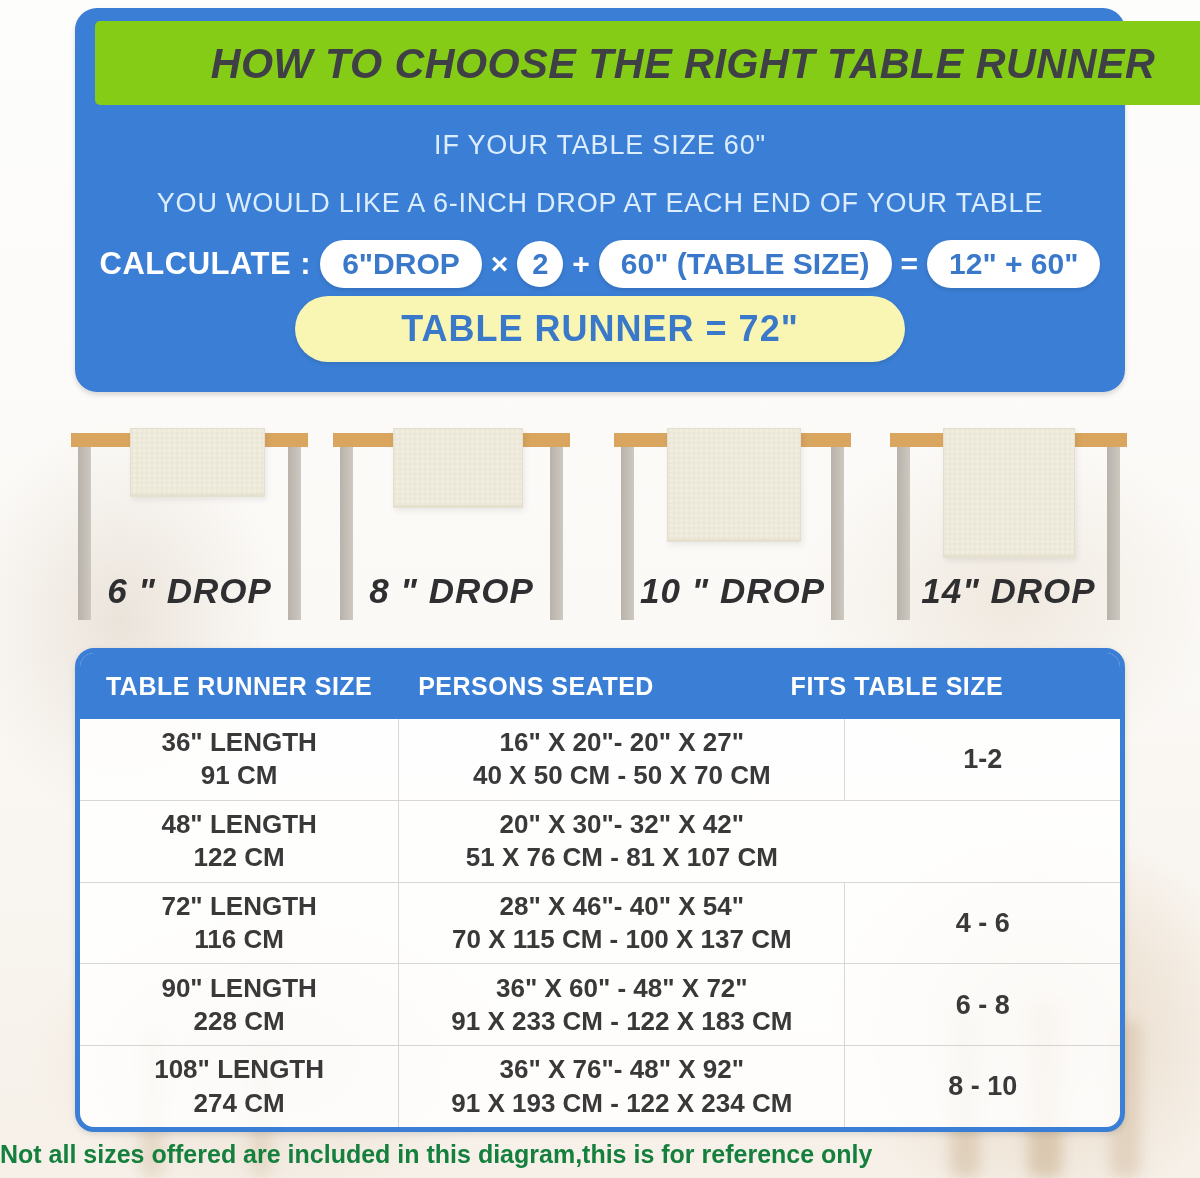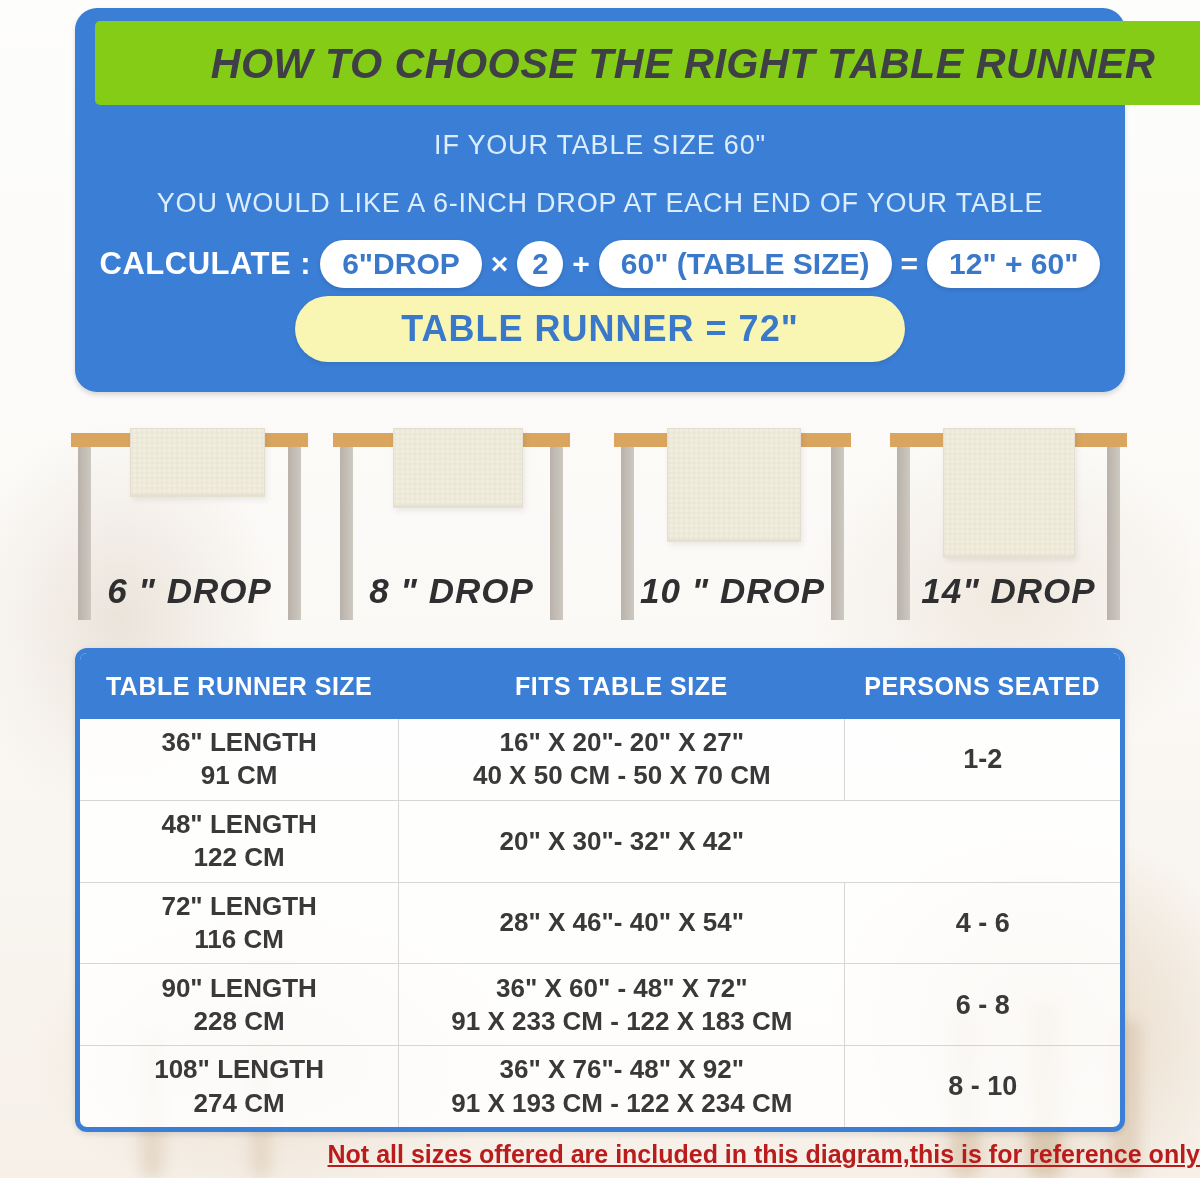--- a/index.html
+++ b/index.html
@@ -96,21 +96,21 @@
   .fig-3 .runner{left:53px;width:134px;height:114px;}
   .fig-4 .runner{left:53px;width:132px;height:130px;}
   .drop-label{
     position:absolute;top:146px;left:0;width:100%;text-align:center;
     font-size:35px;font-weight:700;font-style:italic;letter-spacing:1px;color:#2f2f31;white-space:nowrap;
   }
 
   
   .size-panel{
     position:absolute;left:75px;top:648px;width:1050px;height:484px;z-index:2;
-    border:5px solid var(--panel-blue);border-radius:12px;
+    border:5px solid var(--panel-blue);border-radius:19px;
     background:rgba(255,255,255,.85);overflow:hidden;
     box-shadow:0 2px 6px rgba(0,0,0,.12);
     padding-left:48px;
   }
   .chart-head{
     position:absolute;top:0;left:0;width:100%;height:66px;background:var(--panel-blue);
     display:flex;align-items:center;
   }
   .th{color:#fff;font-weight:700;font-size:25px;letter-spacing:.5px;text-align:center;}
   .c1{width:30.6%;} .c2{width:42.9%;} .c3{width:26.5%;}
@@ -123,21 +123,21 @@
   .td{
     display:flex;flex-direction:column;justify-content:center;align-items:center;
     text-align:center;color:var(--body-dark);font-weight:700;font-size:26px;line-height:1.28;
   }
   .td + .td{border-left:1px solid rgba(125,125,125,.30);}
   .persons{font-size:27px;}
 
   
   .footer-note{
     position:absolute;top:1140px;left:0;width:100%;z-index:2;
-    text-align:right;font-weight:700;font-size:25px;color:#b91c1c;text-decoration:underline;
+    text-align:left;font-weight:700;font-size:25px;color:#15803d;
   }
 </style>
 </head>
 <body>
 
 <div class="bg">
   <div class="blob b1"></div>
   <div class="blob b2"></div>
   <div class="blob b3"></div>
   <div class="blob b4"></div>
@@ -194,22 +194,22 @@
     <div class="leg leg-l"></div>
     <div class="leg leg-r"></div>
     <div class="runner"></div>
     <div class="drop-label">14" DROP</div>
   </div>
 </div>
 
 <div class="size-panel">
   <div class="chart-head">
     <div class="th c1">TABLE RUNNER SIZE</div>
+    <div class="th c3">PERSONS SEATED</div>
     <div class="th c2">FITS TABLE SIZE</div>
-    <div class="th c3">PERSONS SEATED</div>
   </div>
   <div class="chart-body">
 
     <div class="tr">
       <div class="td c1">
         <div>36" LENGTH</div>
         <div>91 CM</div>
       </div>
       <div class="td c2">
         <div>16" X 20"- 20" X 27"</div>
@@ -218,30 +218,32 @@
       <div class="td c3 persons">1-2</div>
     </div>
 
     <div class="tr">
       <div class="td c1">
         <div>48" LENGTH</div>
         <div>122 CM</div>
       </div>
       <div class="td c2">
         <div>20" X 30"- 32" X 42"</div>
+        <div>51 X 76 CM - 81 X 107 CM</div>
       </div>
     </div>
 
     <div class="tr">
       <div class="td c1">
         <div>72" LENGTH</div>
         <div>116 CM</div>
       </div>
       <div class="td c2">
         <div>28" X 46"- 40" X 54"</div>
+        <div>70 X 115 CM - 100 X 137 CM</div>
       </div>
       <div class="td c3 persons">4 - 6</div>
     </div>
 
     <div class="tr">
       <div class="td c1">
         <div>90" LENGTH</div>
         <div>228 CM</div>
       </div>
       <div class="td c2">

